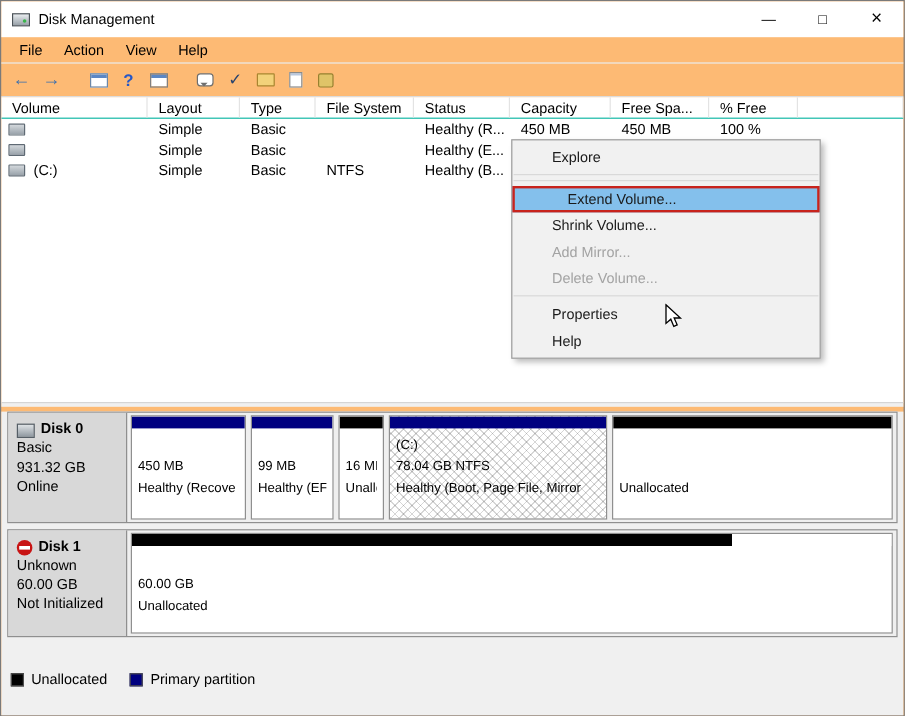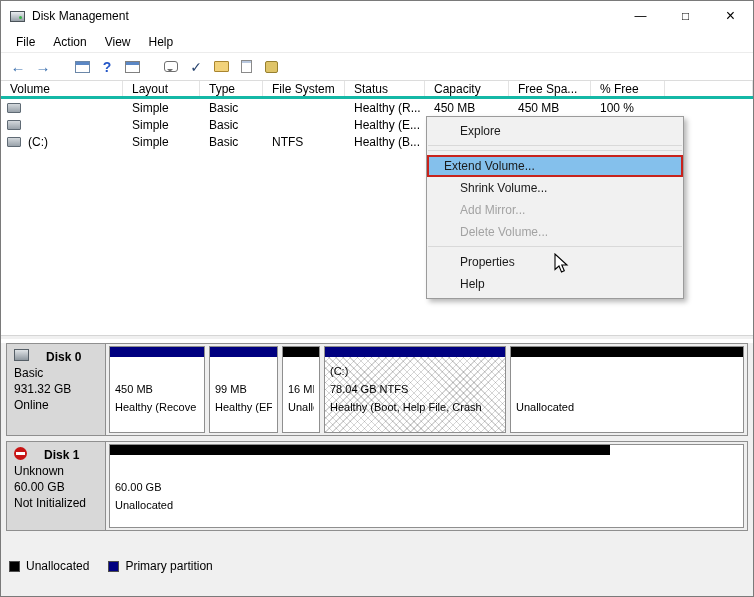--- a/index.html
+++ b/index.html
@@ -1,17 +1,17 @@
 <!DOCTYPE html>
 <html><head>
 <meta charset="utf-8">
 <style>
   *{margin:0;padding:0;box-sizing:border-box}
   body{width:754px;height:597px;font-family:"Liberation Sans","DejaVu Sans",sans-serif;background:#d8d8d8}
-  .window{position:relative;width:754px;height:597px;border:1px solid #7a7a7a;background:#ffffff;overflow:hidden;font-size:12px;color:#000}
+  .window{position:relative;width:754px;height:597px;border:1px solid #7a7a7a;background:#fdba74;overflow:hidden;font-size:12px;color:#000}
 
   
   .titlebar{height:30px;display:flex;align-items:center;background:#fff}
   .app-ic{width:15px;height:11px;margin-left:9px;background:linear-gradient(#e9edf0,#97a0a8);border:1px solid #4a5258;position:relative}
   .app-ic::after{content:"";position:absolute;right:2px;bottom:2px;width:3px;height:3px;background:#39b54a;border-radius:50%}
   .title{margin-left:7px}
   .wcontrols{margin-left:auto;display:flex;height:100%}
   .wbtn{width:45px;height:100%;display:flex;align-items:center;justify-content:center;font-size:12px}
   .wbtn.close{font-size:16px}
 
@@ -30,37 +30,37 @@
   .i-speech{width:14px;height:11px;border:1px solid #6f6f6f;border-radius:3px;background:#fff;position:relative}
   .i-speech::after{content:"";position:absolute;left:2px;bottom:-4px;border:3px solid transparent;border-top-color:#6f6f6f}
   .i-check{color:#27436e;font-size:14px;font-weight:bold}
   .i-folder{width:15px;height:11px;background:#f2d27a;border:1px solid #a9852f;border-radius:1px}
   .i-page{width:11px;height:13px;background:#fff;border:1px solid #8a8a8a;box-shadow:inset 0 2px 0 #b9c8de}
   .i-db{width:13px;height:12px;background:#dfc468;border:1px solid #97802f;border-radius:2px}
 
   
   .tpane{height:254px;background:#fff;overflow:hidden}
   .gridcols{display:grid;grid-template-columns:122px 77px 63px 82px 80px 84px 82px 74px 1fr}
-  .thead{height:18px;border-bottom:3px solid #14b8a6}
+  .thead{height:18px;border-bottom:1px solid #14b8a6}
   .th{padding-left:9px;display:flex;align-items:center;border-right:1px solid #e3e3e3;white-space:nowrap;overflow:hidden}
   .trow{height:17px}
   .td{padding-left:9px;display:flex;align-items:center;white-space:nowrap;overflow:hidden}
   .td.vol{padding-left:6px}
   .vol-ic{display:inline-block;width:14px;height:10px;background:linear-gradient(#d3d8dc,#99a2aa);border:1px solid #5f6a74;border-radius:1px;margin-right:7px;flex:0 0 auto}
 
   
   .sash{height:4px;background:#f0f0f0;border-top:1px solid #d5d5d5}
 
   
   .bpane{position:relative;height:257px;background:#f0f0f0}
   .drow{display:flex;border:1px solid #8f8f8f;margin:4px 5px 0 5px;background:#efefef}
   .drow.d0{height:93px}
   .drow.d1{height:90px;margin-top:5px}
   .dlabel{flex:0 0 99px;border-right:1px solid #8f8f8f;background:#d8d8d8;padding:5px 7px;line-height:16px}
-  .dname{display:flex;align-items:flex-start;gap:17px;font-weight:bold}
+  .dname{display:flex;align-items:flex-end;gap:5px;font-weight:bold}
   .disk-ic{width:15px;height:12px;background:linear-gradient(#dfe3e6,#8e979f);border:1px solid #555e66;flex:0 0 auto}
   .err-ic{width:13px;height:13px;border-radius:50%;background:#c81414;position:relative;flex:0 0 auto}
   .err-ic::after{content:"";position:absolute;left:2px;top:5px;width:9px;height:3px;background:#fff}
   .parts{flex:1;display:flex;padding:2px 3px;min-width:0}
   .part{border:1px solid #8f8f8f;background:#fff;margin-right:4px;display:flex;flex-direction:column;overflow:hidden}
   .part.last{margin-right:0;flex:1}
   .part.sel{background-image:repeating-linear-gradient(45deg,rgba(0,0,0,.16) 0 1px,transparent 1px 5px),repeating-linear-gradient(135deg,rgba(0,0,0,.16) 0 1px,transparent 1px 5px)}
   .pbar{height:10px;flex:0 0 10px;background:#000080}
   .pbar.un{background:#000}
   .pbar-row{height:10px;flex:0 0 10px;background:#fff}
@@ -72,21 +72,21 @@
   .legend{position:absolute;left:0;bottom:22px;height:24px;display:flex;align-items:center;padding-left:8px}
   .lsq{width:11px;height:11px;border:1px solid #4d4d4d;margin-right:6px;flex:0 0 auto}
   .lsq.black{background:#000}
   .lsq.navy{background:#000080}
   .litem{display:flex;align-items:center;margin-right:19px}
 
   
   .ctx{position:absolute;left:425px;top:115px;width:258px;background:#f1f1f1;border:1px solid #9b9b9b;box-shadow:3px 3px 5px rgba(0,0,0,.28);padding:3px 0;z-index:40}
   .mi{height:22px;line-height:22px;padding-left:33px;color:#1a1a1a;white-space:nowrap;overflow:hidden}
   .mi.dis{color:#a3a3a3}
-  .mi.hl{background:#84c0ec;border:2px solid #c8231c;line-height:18px;padding-left:15px}
+  .mi.hl{background:#84c0ec;border:2px solid #c8231c;line-height:18px;padding-left:44px}
   .msep{height:0;border-top:1px solid #d9d9d9;margin:3px 1px 4px 1px}
 
   
   .cursor{position:absolute;left:553px;top:252px;z-index:99}
 </style>
 </head>
 <body>
 
 <div class="window">
 
@@ -238,21 +238,21 @@
             <div class="pl"></div>
             <div class="pl">16 MB</div>
             <div class="pl">Unallo</div>
           </div>
         </div>
         <div class="part sel" style="width:182px">
           <div class="pbar"></div>
           <div class="ptxt">
             <div class="pl">(C:)</div>
             <div class="pl">78.04 GB NTFS</div>
-            <div class="pl">Healthy (Boot, Help File, Crash</div>
+            <div class="pl">Healthy (Boot, Page File, Mirror</div>
           </div>
         </div>
         <div class="part last">
           <div class="pbar un"></div>
           <div class="ptxt">
             <div class="pl"></div>
             <div class="pl"></div>
             <div class="pl">Unallocated</div>
           </div>
         </div>

